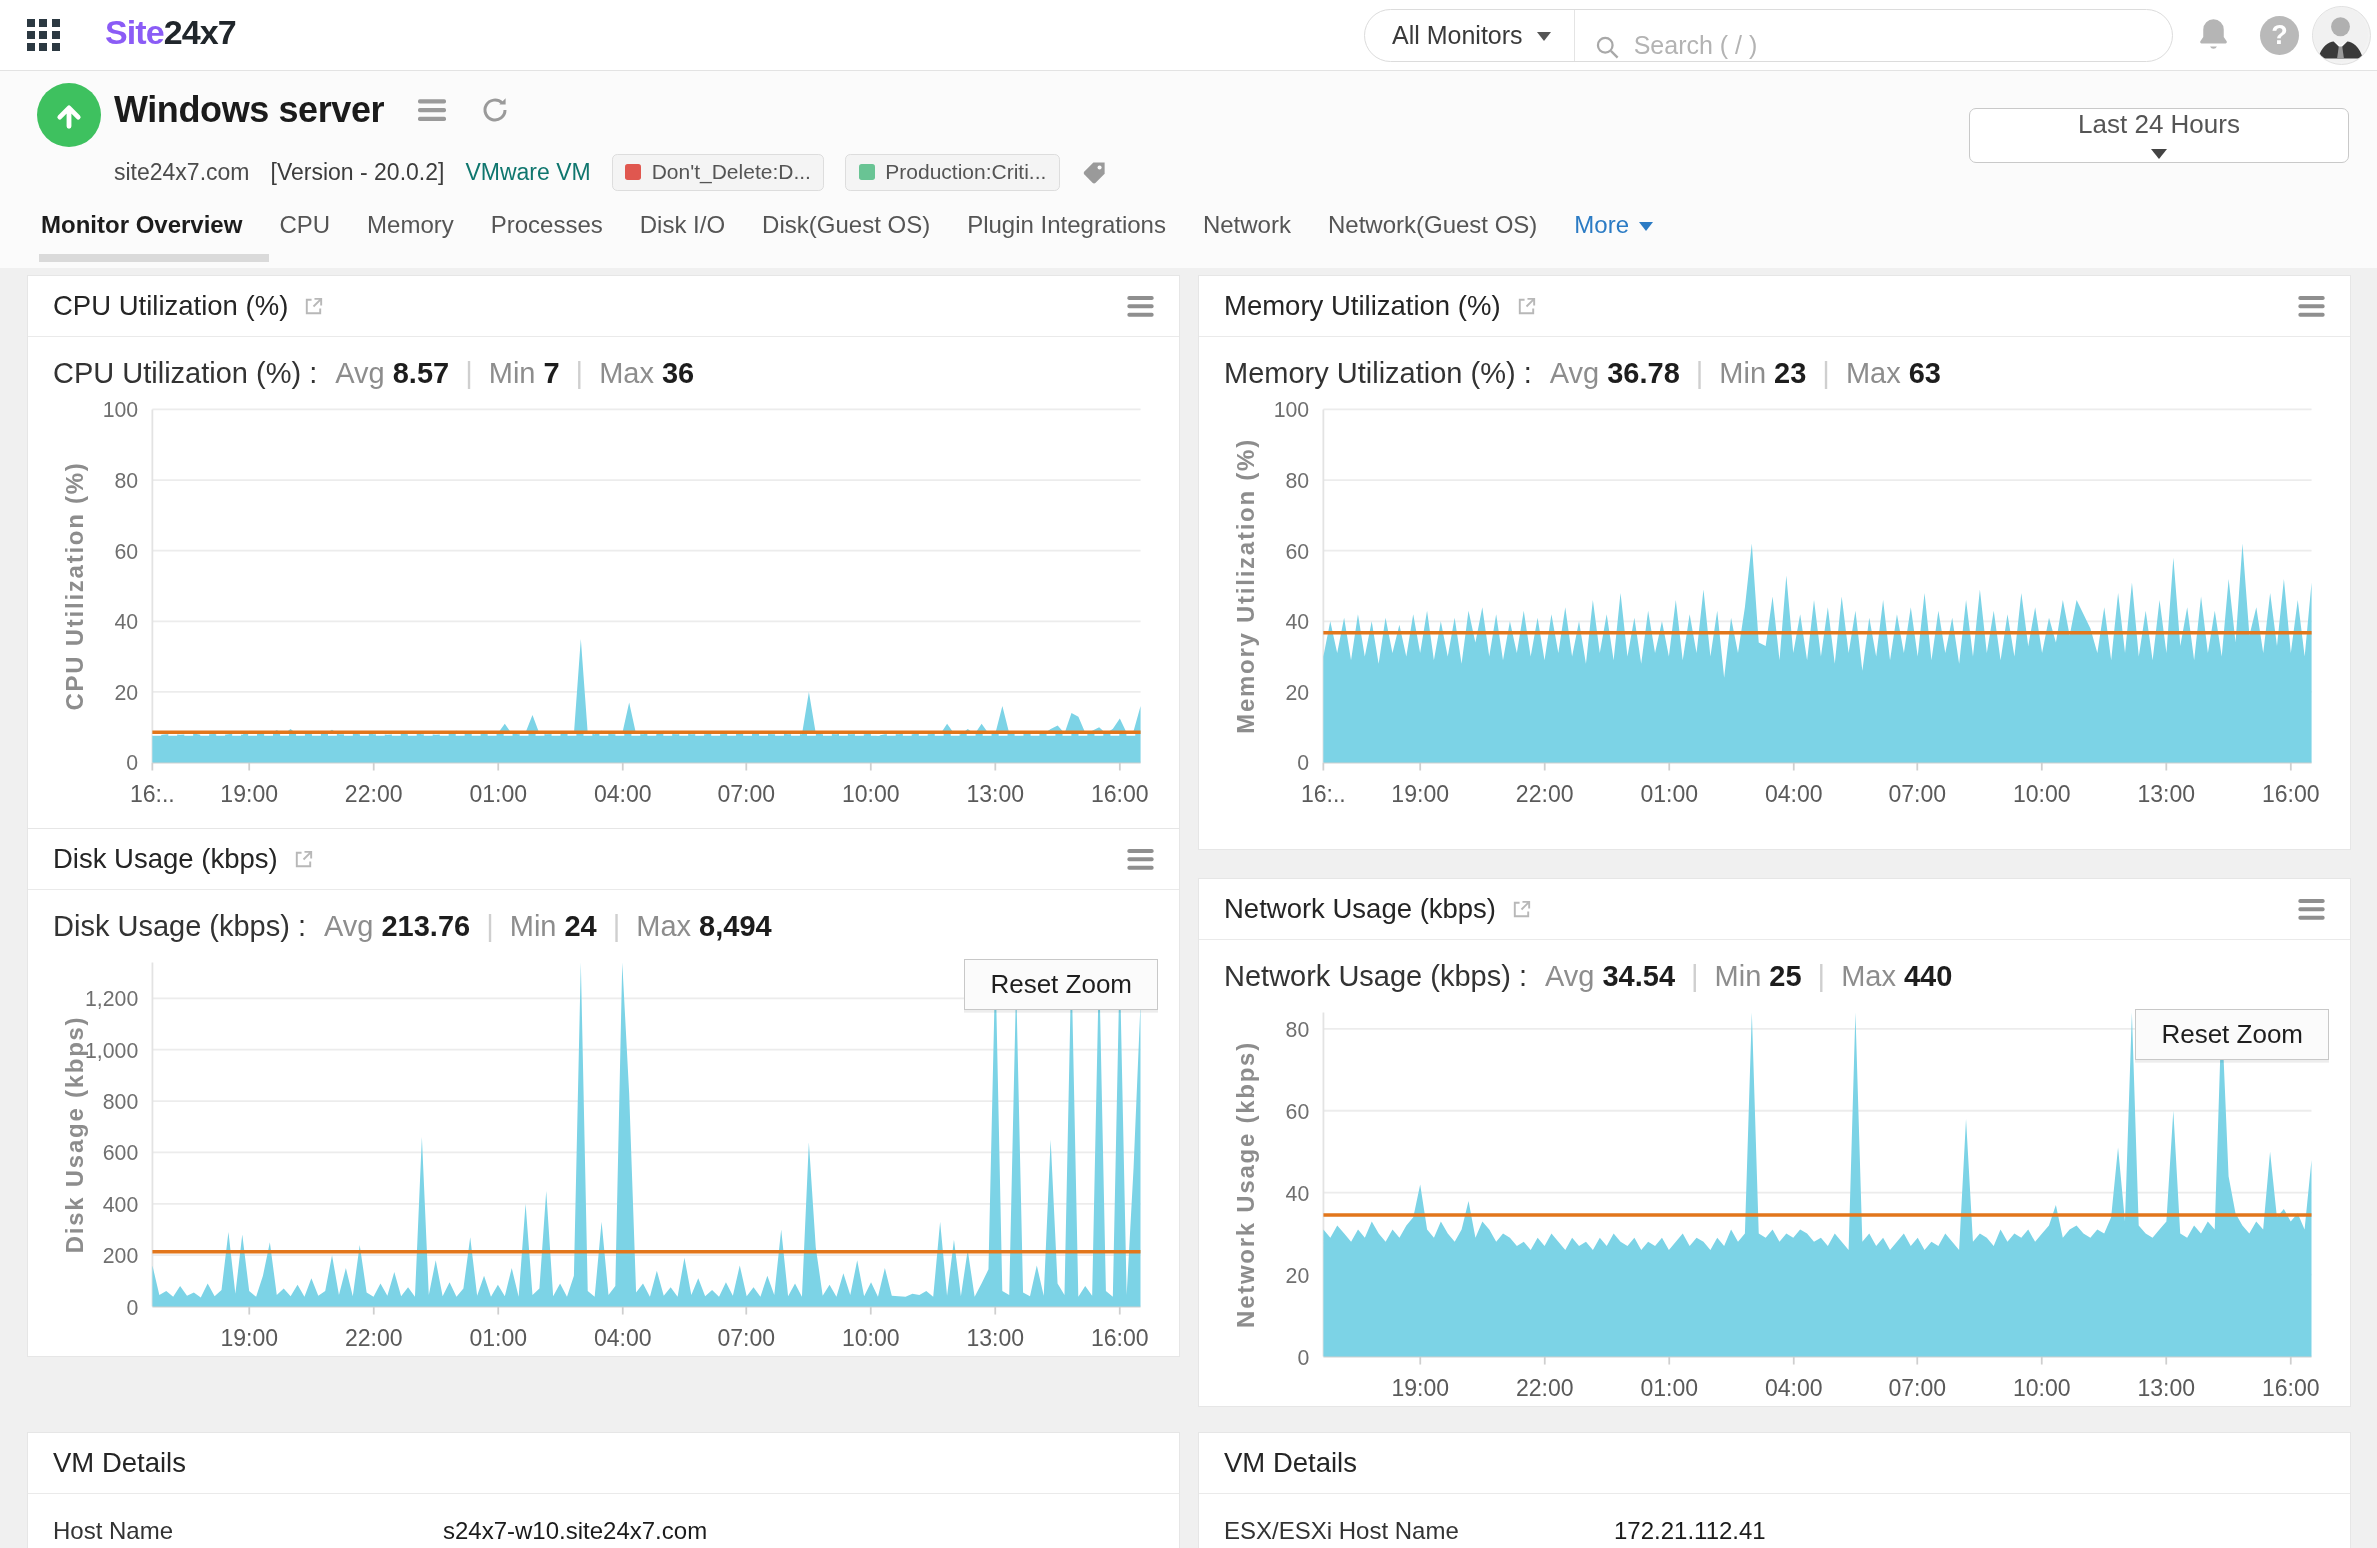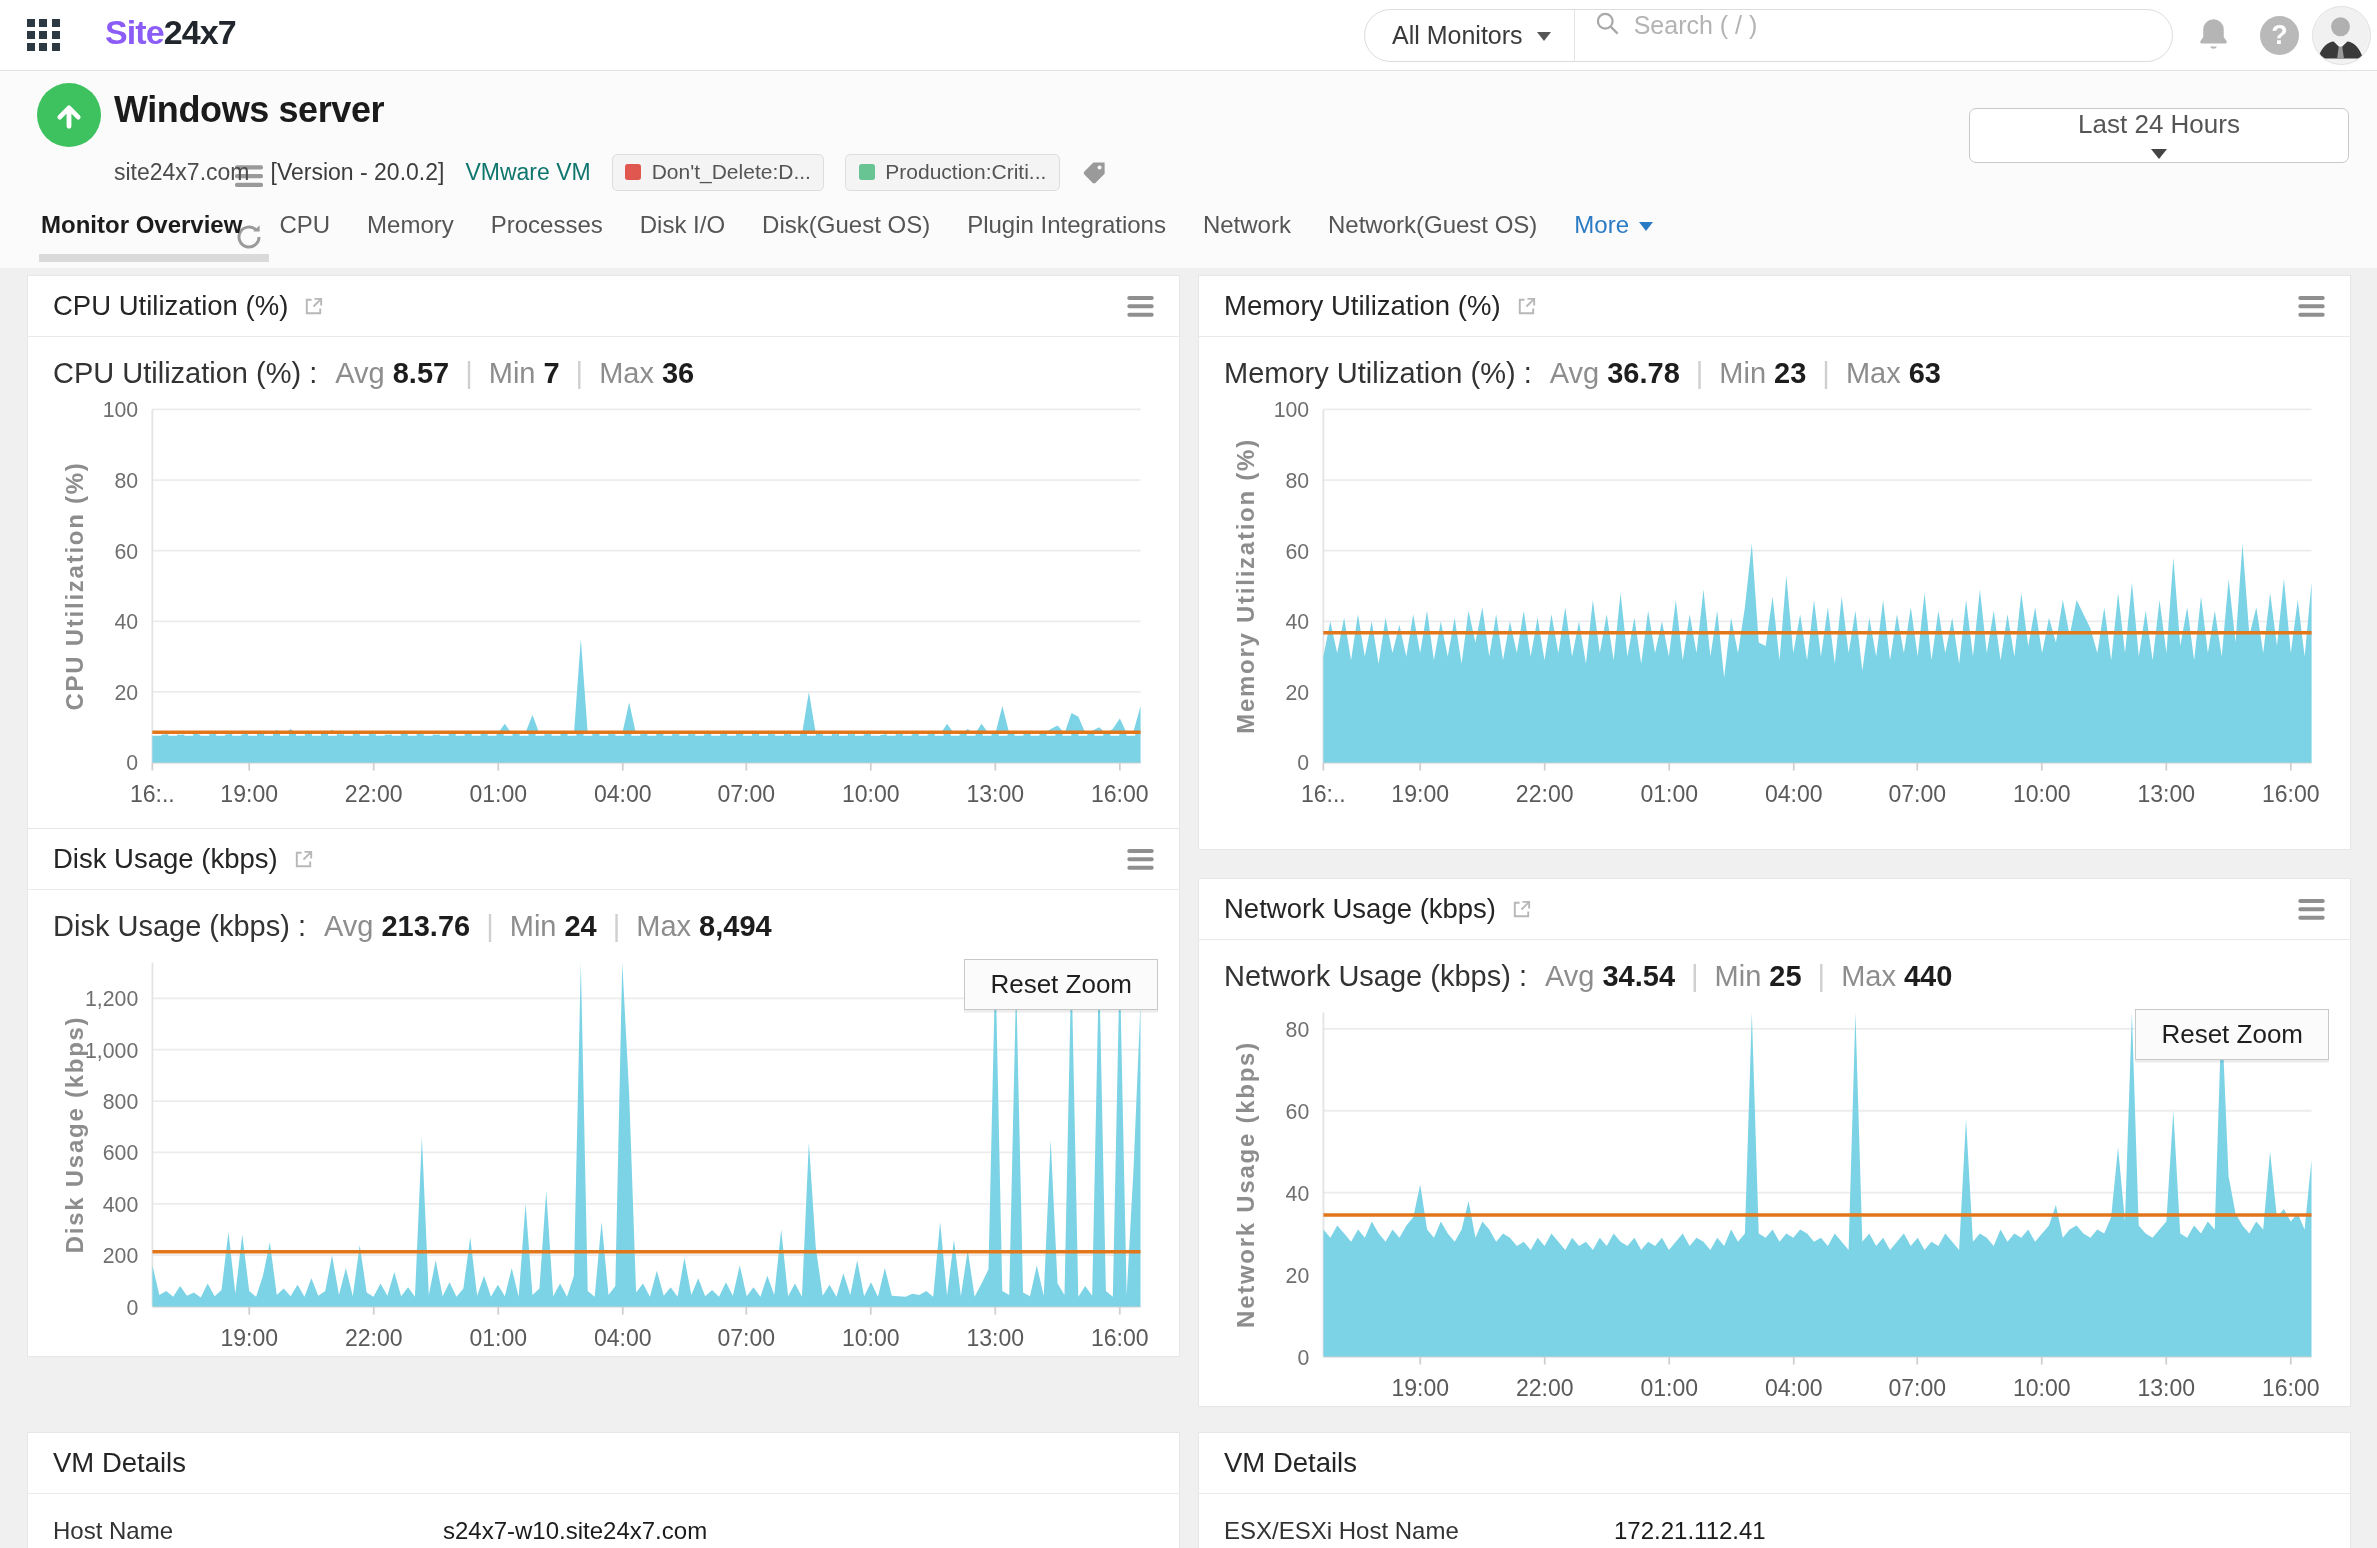--- a/index.html
+++ b/index.html
@@ -6,34 +6,34 @@
   body{background:#f0f0f0;font-family:"Liberation Sans",sans-serif;}
   .page{position:relative;width:2377px;height:1549px;overflow:hidden;background:#f0f0f0;}
 
   
   .topbar{position:absolute;top:0;left:0;width:100%;height:71px;background:#fff;border-bottom:1.8px solid #e3e3e3;box-sizing:border-box;z-index:6;}
   .apps{position:absolute;left:27px;top:18.6px;display:grid;grid-template-columns:repeat(3,8px);grid-gap:4.4px;cursor:pointer;}
   .apps i{width:8px;height:8px;background:#2c3942;display:block;}
   .logo{position:absolute;left:105px;top:13.3px;font-size:34px;font-weight:700;letter-spacing:-0.9px;}
   .logo .lg{color:#8b5cf6;}
   .logo .lk{color:#20262b;}
-  .searchwrap{position:absolute;left:1364px;top:9px;width:809px;height:53px;border:1.8px solid #dcdcdc;border-radius:28px;background:#fff;display:flex;align-items:flex-start;box-sizing:border-box;}
+  .searchwrap{position:absolute;left:1364px;top:9px;width:809px;height:53px;border:1.8px solid #dcdcdc;border-radius:28px;background:#fff;display:flex;align-items:flex-end;box-sizing:border-box;}
   .scope{display:flex;align-items:center;gap:14px;padding:0 23px 0 27px;height:100%;cursor:pointer;color:#3a3a3a;font-size:25px;border-right:1.8px solid #e4e4e4;white-space:nowrap;}
   .car{width:0;height:0;border:7px solid transparent;border-top:9.8px solid #555;margin-top:9px;}
   .sicon{margin:0 10.6px 0 19.5px;flex:0 0 auto;}
   .searchwrap input{flex:1;border:none;outline:none;background:transparent;font-size:25px;color:#555;font-family:"Liberation Sans",sans-serif;}
   .searchwrap input::placeholder{color:#b3b3b3;}
   .bell{position:absolute;left:2193px;top:14px;cursor:pointer;}
   .help{position:absolute;left:2260px;top:16px;width:39px;height:39px;border-radius:50%;background:#b9b9b9;color:#fff;font-size:27px;font-weight:700;display:flex;align-items:center;justify-content:center;cursor:pointer;}
   .avatar{position:absolute;left:2312px;top:6.2px;width:57px;height:57px;border-radius:50%;overflow:hidden;border:1.8px solid #e0e0e0;background:#f3f3f3;cursor:pointer;}
 
   
   .headsec{position:absolute;top:71px;left:0;width:100%;height:197px;background:#fbfbfb;}
   .statc{position:absolute;left:37px;top:12.4px;width:64px;height:64px;border-radius:50%;background:#3ec15f;display:flex;align-items:center;justify-content:center;}
-  .titlerow{position:absolute;left:114px;top:18px;display:flex;align-items:center;gap:34px;flex-direction:column;}
+  .titlerow{position:absolute;left:114px;top:18px;display:flex;align-items:center;gap:34px;}
   .mtitle{font-size:36px;font-weight:600;color:#1b1b1b;letter-spacing:-0.4px;}
   .subrow{position:absolute;left:114px;top:83px;display:flex;align-items:center;gap:21px;font-size:23px;color:#4c4c4c;}
   .ver{color:#3c3c3c;}
   .vm-link{color:#0f766e;cursor:pointer;}
   .chip{display:flex;align-items:center;gap:10.6px;background:#f4f4f4;border:1.8px solid #ddd;border-radius:5.3px;padding:5.3px 12.4px;font-size:21px;color:#555;cursor:pointer;white-space:nowrap;}
   .sq{width:16px;height:16px;border-radius:2.7px;display:block;}
   .timesel{position:absolute;right:28px;top:37px;width:380px;height:55px;background:#fff;border:1.8px solid #c9c9c9;border-radius:7px;display:flex;align-items:center;justify-content:space-between;padding:0 21px;box-sizing:border-box;font-size:26px;color:#555;cursor:pointer;flex-direction:column;}
   .tcar{width:0;height:0;border:8px solid transparent;border-top:10.6px solid #444;margin-top:9px;}
   .tabs{position:absolute;left:41px;top:140px;display:flex;gap:37px;font-size:24px;color:#555;align-items:flex-end;}
   .tab{position:relative;cursor:pointer;padding-bottom:23px;white-space:nowrap;}

